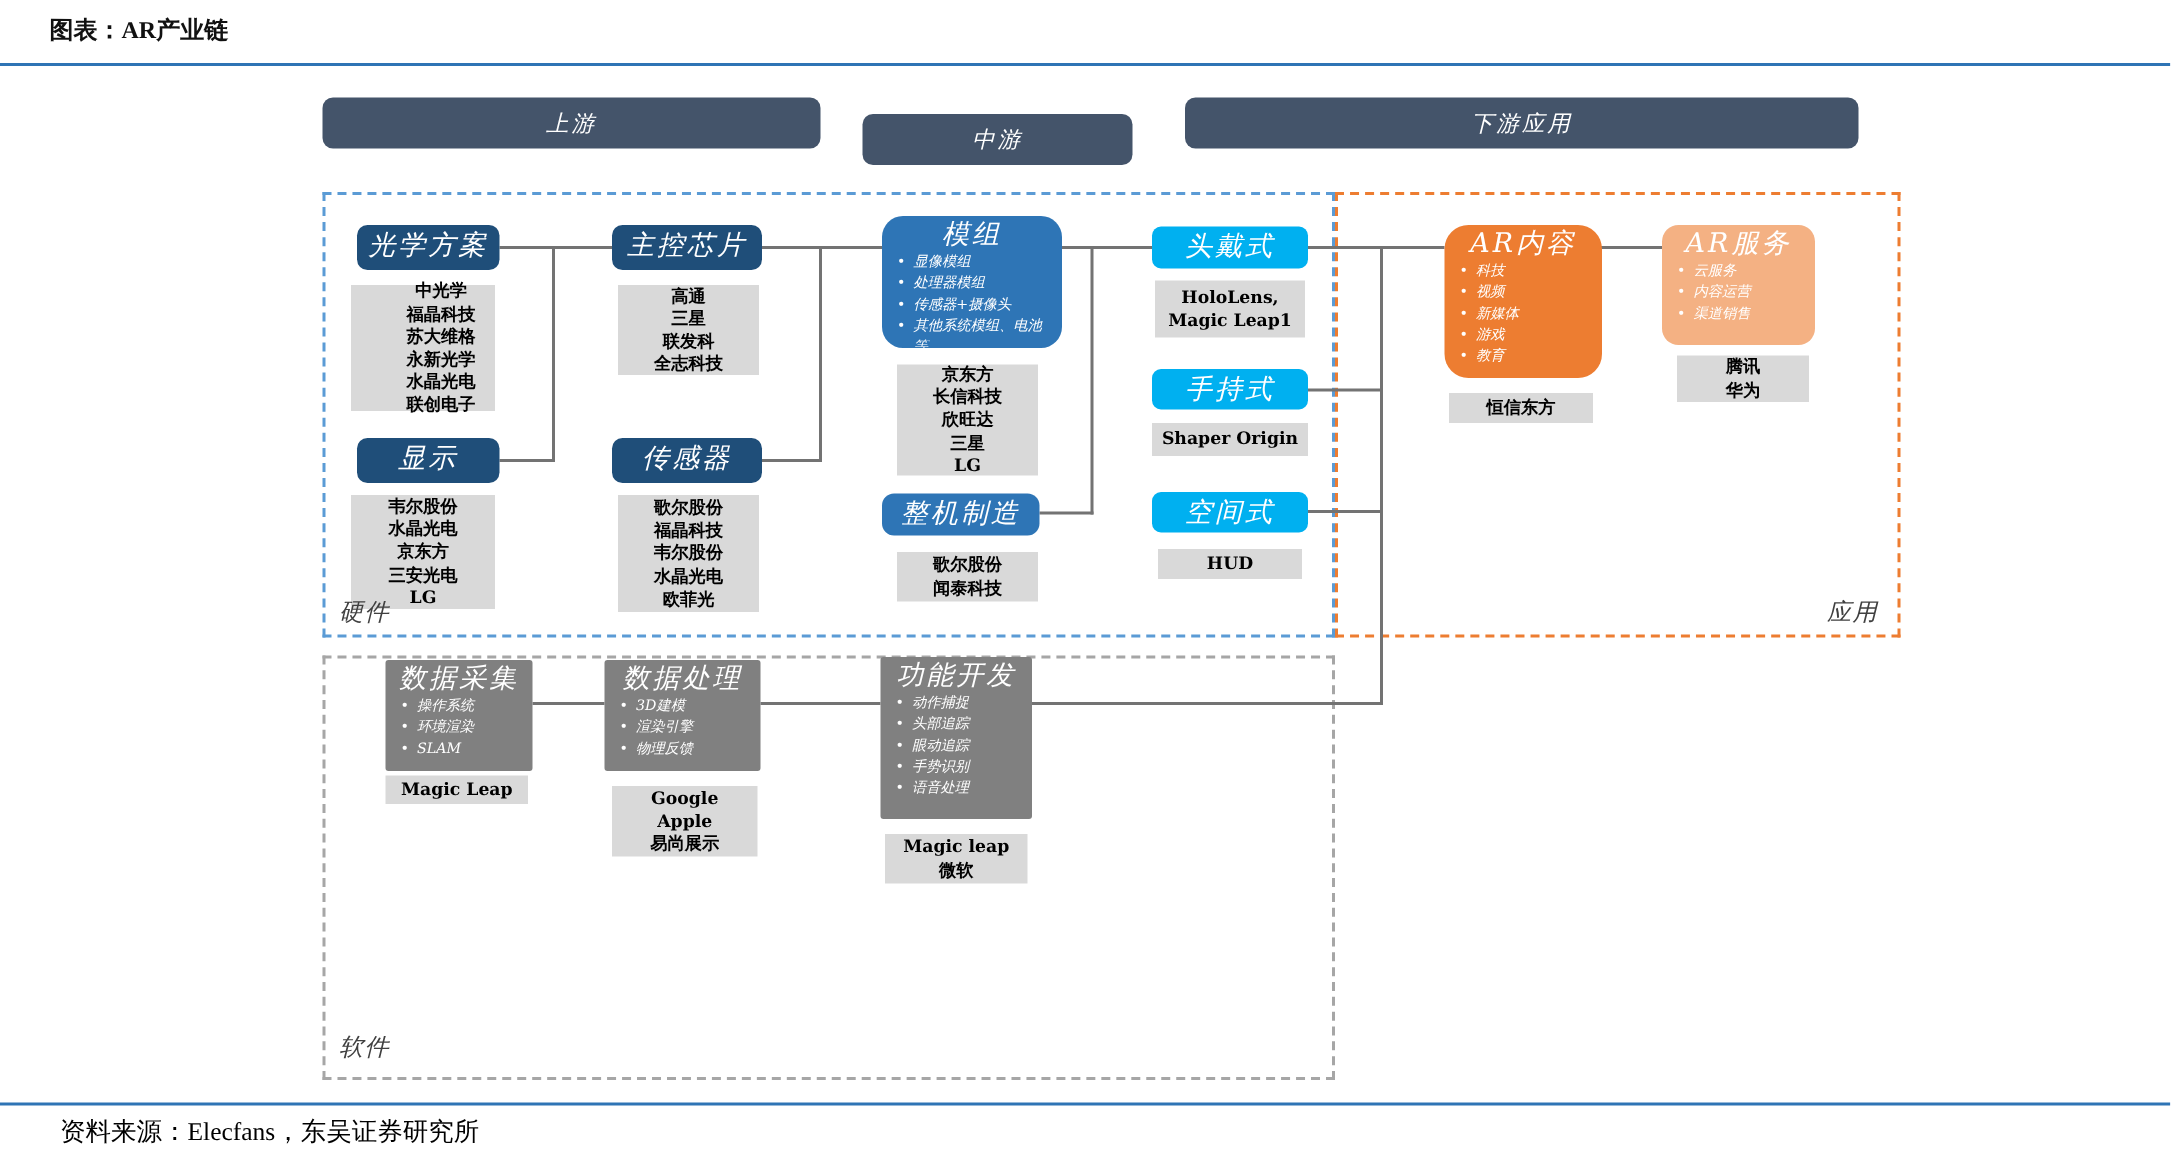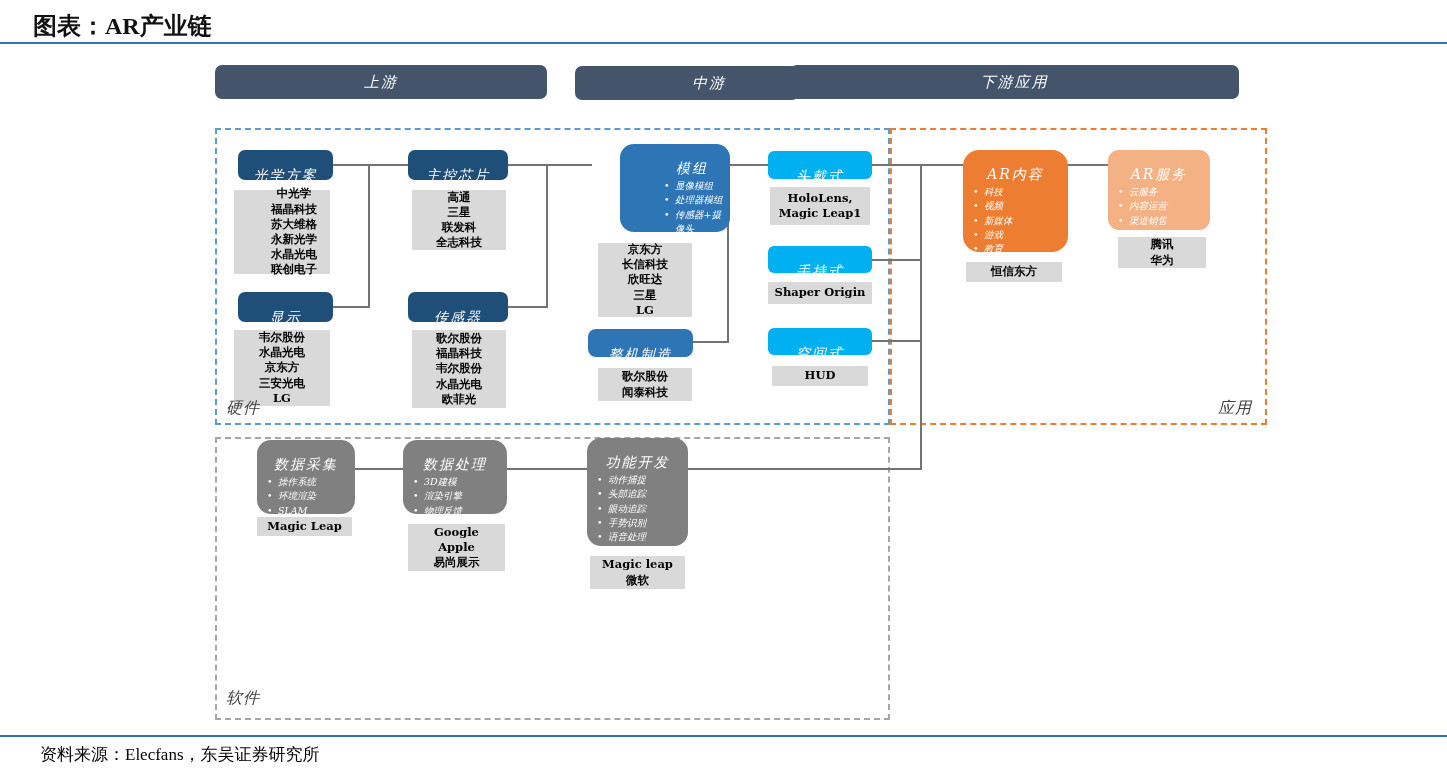--- a/index.html
+++ b/index.html
@@ -1,19 +1,19 @@
 <!DOCTYPE html>
 <html><head>
 <meta charset="utf-8">
 <style>
   html,body{margin:0;padding:0;background:#ffffff;}
   body{font-family:"DejaVu Serif","Liberation Serif",serif;}
   #canvas{position:relative;width:1447px;height:771px;background:#fff;overflow:hidden;}
 
-  .fig-title{position:absolute;left:33px;top:10px;font-size:24px;font-weight:bold;color:#111;
+  .fig-title{position:absolute;left:33px;top:10px;font-size:16px;font-weight:bold;color:#111;
     font-family:"Liberation Serif","DejaVu Serif",serif;}
   .rule{position:absolute;left:0;width:1447px;height:2px;background:#2e74b5;}
   .rule.top{top:42px;}
   .rule.bottom{top:735px;}
   .source{position:absolute;left:40px;top:743px;font-size:17px;color:#000;
     font-family:"Liberation Serif","DejaVu Serif",serif;}
 
   .bar{position:absolute;height:34px;background:#44546a;border-radius:7px;color:#fff;
     display:flex;align-items:center;justify-content:center;font-size:15px;font-style:italic;
     letter-spacing:2px;text-align:center;}
@@ -22,48 +22,48 @@
   .section.app{border-color:#ed7d31;}
   .section.soft{border-color:#a6a6a6;}
   .section-label{position:absolute;font-size:16px;font-style:italic;color:#404040;z-index:3;
     background:transparent;letter-spacing:1px;}
 
   .h,.v{position:absolute;background:#737373;z-index:1;}
   .h{height:2px;}
   .v{width:2px;}
 
   .node{position:absolute;z-index:2;color:#fff;box-sizing:border-box;text-align:center;}
-  .node .node-title{font-size:14px;font-style:italic;letter-spacing:2px;line-height:28px;margin-top:11px;}
+  .node .node-title{font-size:18px;font-style:italic;letter-spacing:2px;line-height:28px;}
   .node.tall .node-title{line-height:22px;padding-top:2px;}
   .navy{background:#1f4e79;border-radius:7px;}
   .medblue{background:#2e75b6;border-radius:8px;}
   .medblue.tall{border-radius:14px;}
   .cyan{background:#00b0f0;border-radius:6px;}
   .orange{background:#ed7d31;border-radius:16px;}
   .lorange{background:#f4b183;border-radius:11px;}
-  .gray{background:#808080;border-radius:14px;}
+  .gray{background:#808080;border-radius:2px;}
 
   .bullets{text-align:left;font-size:9.5px;font-style:italic;line-height:1.5;padding:0 6px 4px 8px;}
   .bullets div{position:relative;padding-left:13px;}
   .bullets div::before{content:"\2022";position:absolute;left:2px;}
 
   .companies{position:absolute;z-index:2;background:#d9d9d9;color:#000;font-weight:bold;
     font-size:11.5px;line-height:1.32;display:flex;flex-direction:column;justify-content:center;
     text-align:center;box-sizing:border-box;padding:2px;}
 </style>
 </head>
 <body>
 
 <div id="canvas">
 
   <div class="fig-title">图表：AR产业链</div>
   <div class="rule top"></div>
 
   <div class="bar" style="left:215px;top:65px;width:332px;">上游</div>
-  <div class="bar" style="left:575px;top:66px;width:180px;padding-left:44px;">中游</div>
+  <div class="bar" style="left:575px;top:76px;width:180px;">中游</div>
   <div class="bar" style="left:790px;top:65px;width:449px;">下游应用</div>
 
   <div class="section" style="left:215px;top:128px;width:675px;height:297px;"></div>
   <div class="section app" style="left:890px;top:128px;width:377px;height:297px;"></div>
   <div class="section soft" style="left:215px;top:437px;width:675px;height:283px;"></div>
   <div class="section-label" style="left:226px;top:398px;">硬件</div>
   <div class="section-label" style="left:1218px;top:398px;">应用</div>
   <div class="section-label" style="left:226px;top:688px;">软件</div>
 
   <div class="h" style="left:333px;top:164px;width:75px;"></div>
@@ -121,21 +121,21 @@
     <div class="node-title">传感器</div>
   </div>
   <div class="companies" style="left:412px;top:330px;width:94px;height:78px;">
       <div>歌尔股份</div>
       <div>福晶科技</div>
       <div>韦尔股份</div>
       <div>水晶光电</div>
       <div>欧菲光</div>
     </div>
 
-  <div class="node medblue tall" style="left:620px;top:144px;width:110px;height:88px;padding-left:34px;">
+  <div class="node medblue tall" style="left:588px;top:144px;width:120px;height:88px;">
     <div class="node-title">模组</div>
     <div class="bullets">
         <div>显像模组</div>
         <div>处理器模组</div>
         <div>传感器+摄像头</div>
         <div>其他系统模组、电池等</div>
       </div>
   </div>
   <div class="companies" style="left:598px;top:243px;width:94px;height:74px;">
       <div>京东方</div>

